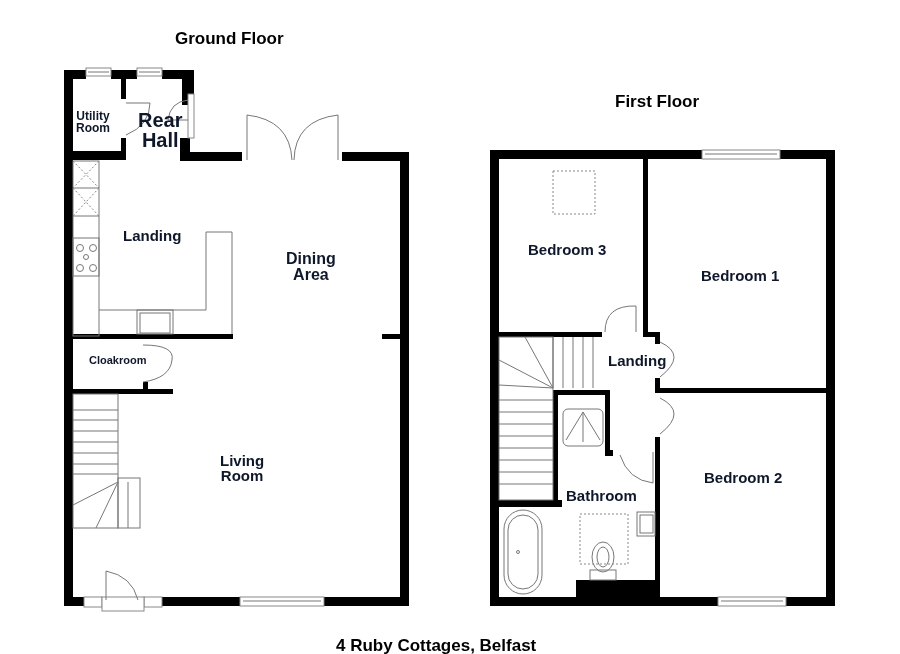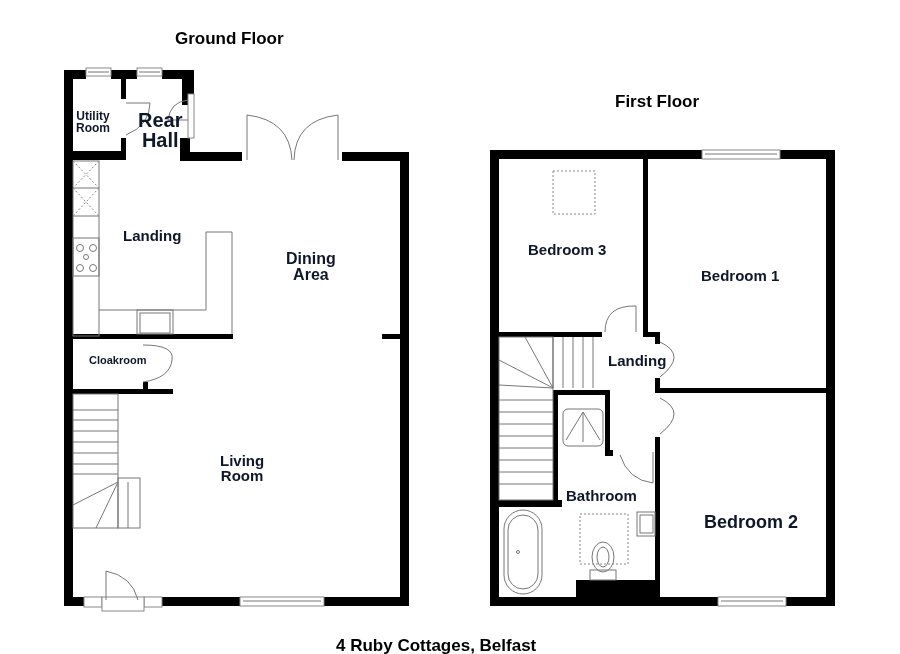--- a/index.html
+++ b/index.html
@@ -197,13 +197,13 @@
 <div class="lbl" style="left:286px; top:251px; font-size:16px;">Dining
 Area</div>
 <div class="lbl" style="left:76px; top:355px; font-size:11px;margin-left:13px;">Cloakroom</div>
 <div class="lbl" style="left:220px; top:453px; font-size:15px;text-align:center;">Living
 Room</div>
 
 <div class="lbl" style="left:528px; top:242px; font-size:15px;">Bedroom 3</div>
 <div class="lbl" style="left:701px; top:256px; font-size:15px;margin-top:12px;">Bedroom 1</div>
 <div class="lbl" style="left:608px; top:353px; font-size:15px;">Landing</div>
 <div class="lbl" style="left:566px; top:488px; font-size:15px;">Bathroom</div>
-<div class="lbl" style="left:704px; top:513px; font-size:18px;">Bedroom 2</div>
+<div class="lbl" style="left:704px; top:470px; font-size:15px;">Bedroom 2</div>
 
 </body></html>

